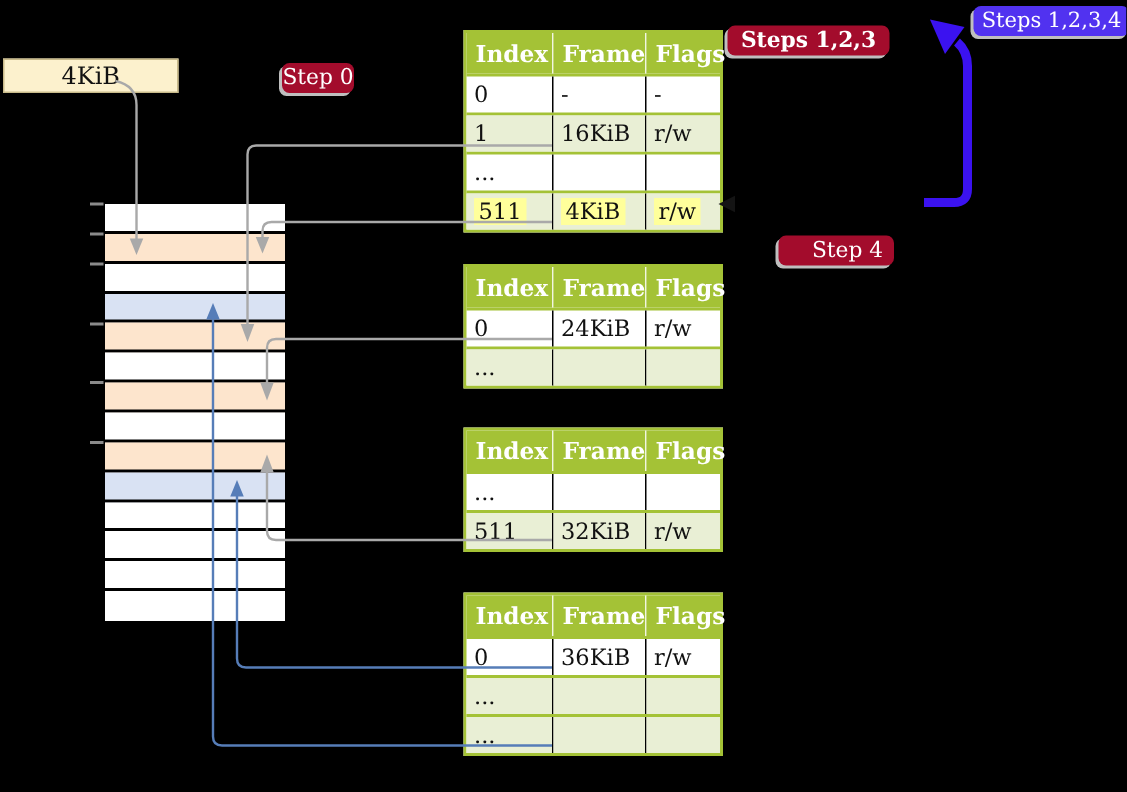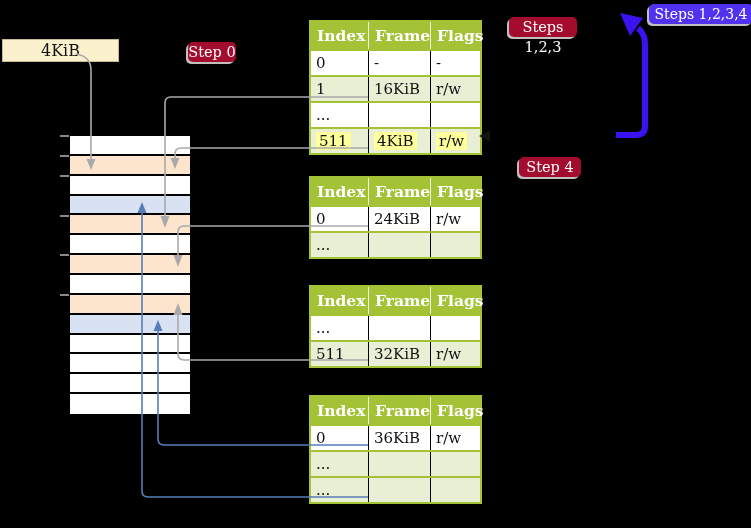--- a/index.html
+++ b/index.html
@@ -41,23 +41,23 @@
 </head>
 <body>
 
 <div class="canvas">
 
   <div class="labelbox" style="left:2px;top:39px;width:117px;height:23px;">
     <span>4KiB</span>
   </div>
 
   <div class="badge red" style="left:188px;top:42px;width:48px;">Step 0</div>
-  <div class="badge red" style="left:509px;top:17px;width:68px;">Steps 1,2,3</div>
+  <div class="badge red" style="left:485px;top:17px;width:108px;font-weight:bold;">Steps 1,2,3</div>
   <div class="badge blue" style="left:649px;top:4px;width:104px;font-size:14px;">Steps 1,2,3,4</div>
-  <div class="badge red" style="left:519px;top:157px;width:62px;">Step 4</div>
+  <div class="badge red" style="left:519px;top:157px;width:62px;padding-left:15px;">Step 4</div>
 
   <div class="memcol">
       <div class="mem-row free"></div>
       <div class="mem-row table"></div>
       <div class="mem-row free"></div>
       <div class="mem-row page"></div>
       <div class="mem-row table"></div>
       <div class="mem-row free"></div>
       <div class="mem-row table"></div>
       <div class="mem-row free"></div>

